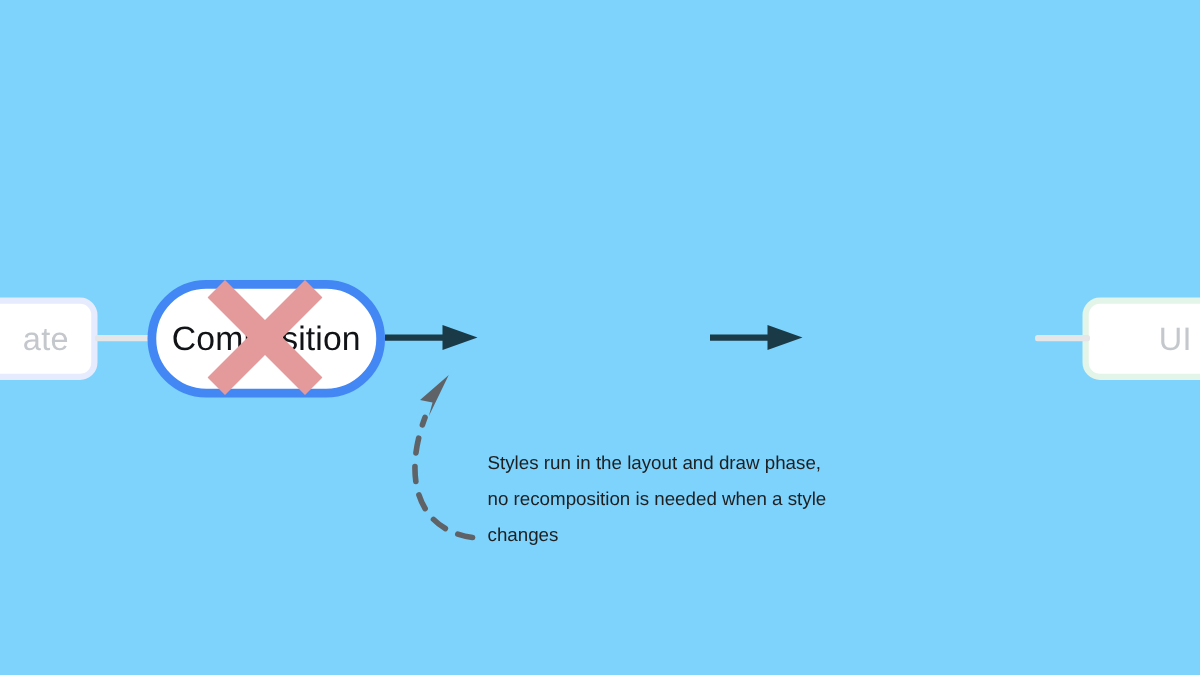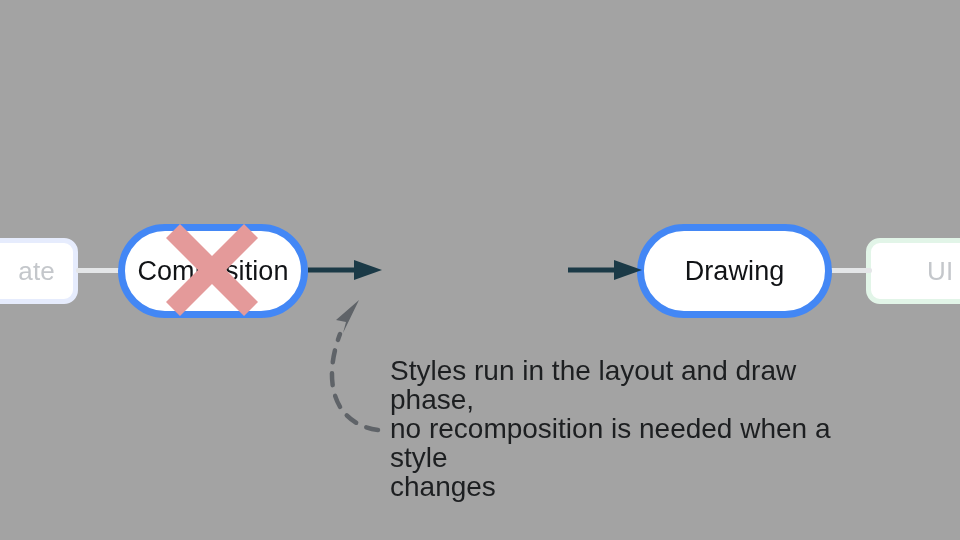--- a/index.html
+++ b/index.html
@@ -4,21 +4,21 @@
 <style>
   html, body {
     margin: 0;
     padding: 0;
     background: #ffffff;
   }
   #stage {
     position: relative;
     width: 960px;
     height: 540px;
-    background: #a3a3a3;
+    background: #7dd3fc;
     overflow: hidden;
     font-family: "Liberation Sans", sans-serif;
     -webkit-font-smoothing: antialiased;
   }
 
   
   .ghost-node {
     position: absolute;
     box-sizing: border-box;
     display: flex;
@@ -100,21 +100,21 @@
     height: 140px;
   }
 
   
   .caption {
     position: absolute;
     left: 390px;
     top: 356px;
     width: 470px;
     color: #1d1f21;
-    font-size: 28px;
+    font-size: 15px;
     line-height: 29px;
     white-space: pre-line;
   }
 </style>
 </head>
 <body>
 
 <div id="stage">
 
   <div class="ghost-node left">
@@ -122,23 +122,20 @@
   </div>
   <div class="stub left"></div>
 
   <div class="ghost-node right">
     <span>UI</span>
   </div>
   <div class="stub right"></div>
 
   <div class="pill p1">
     <span>Composition</span>
-  </div>
-  <div class="pill p3">
-    <span>Drawing</span>
   </div>
 
   <svg class="cross" viewBox="0 0 92 92">
     <g fill="#e49a9a">
       <polygon points="14,0 46,32 78,0 92,14 60,46 92,78 78,92 46,60 14,92 0,78 32,46 0,14"></polygon>
     </g>
   </svg>
 
   <svg class="arrow" style="left:306px;width:80px;height:28px;" viewBox="0 0 80 28">
     <line x1="2" y1="14" x2="52" y2="14" stroke="#1b3a47" stroke-width="5"></line>

